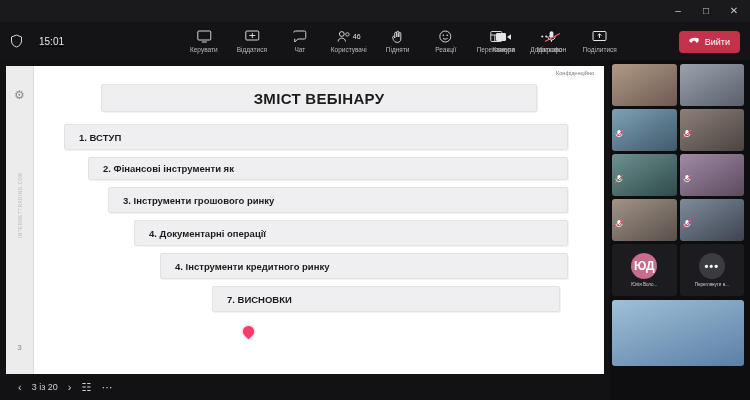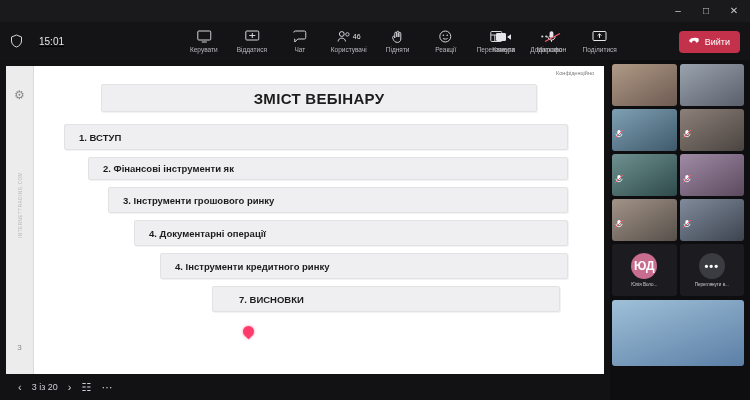--- a/index.html
+++ b/index.html
@@ -372,21 +372,21 @@
 
           <div class="bar" style="margin-left:88px;margin-right:24px;">
             <span class="bar-inner">4. Документарні операції</span>
           </div>
 
           <div class="bar" style="margin-left:114px;margin-right:24px;">
             <span class="bar-inner">4. Інструменти кредитного ринку</span>
           </div>
 
 
-          <div class="bar" style="margin-left:166px;margin-right:32px;padding-left:12px;">
+          <div class="bar" style="margin-left:166px;margin-right:32px;">
             <span class="bar-inner">7. ВИСНОВКИ</span>
           </div>
         </div>
       </div>
 
       <div class="slidenav">
         <span class="navicon">‹</span>
         <span>3 із 20</span>
         <span class="navicon">›</span>
         <span class="navicon">☷</span>

